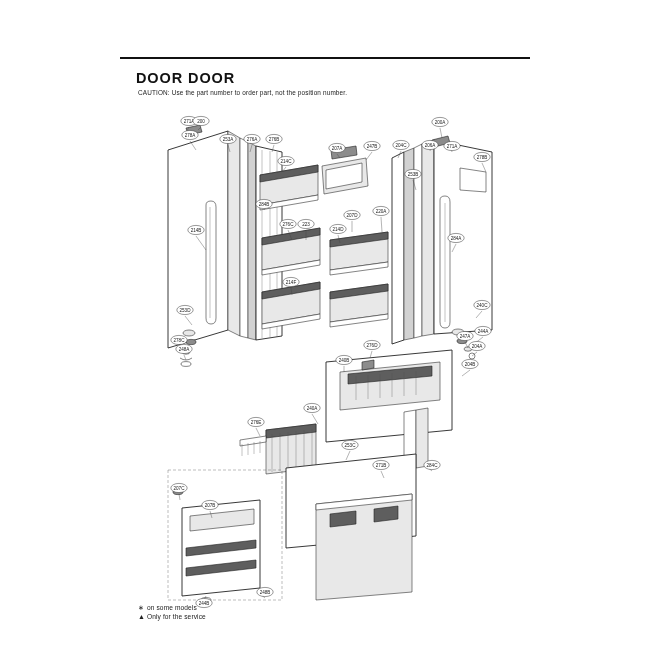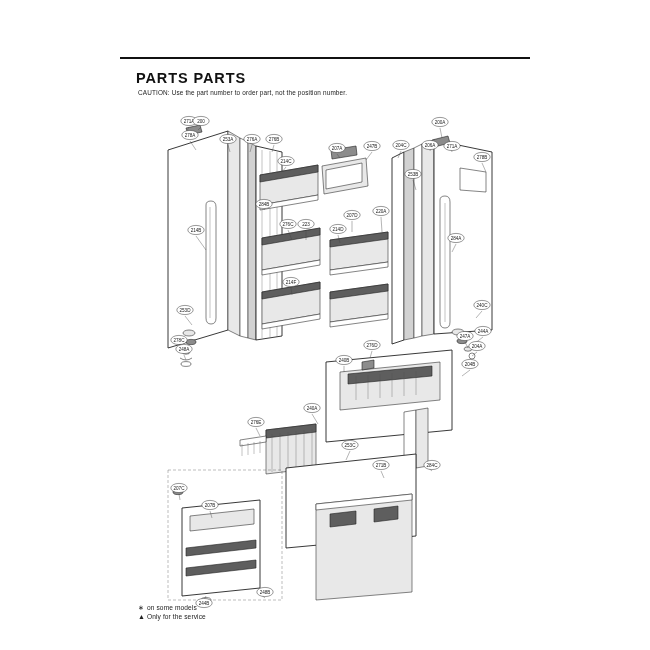--- a/index.html
+++ b/index.html
@@ -82,21 +82,21 @@
   .darker { fill: #5e5e5e; stroke: #222; stroke-width: 0.6; }
   .hatch { fill: none; stroke: #555; stroke-width: 0.35; }
   .dash { stroke: #555; stroke-width: 0.4; fill: none; stroke-dasharray: 3 2; }
 </style>
 </head>
 <body>
 
 <div id="sheet">
 
   <div class="rule"></div>
-  <div class="title">PARTS PARTS</div>
+  <div class="title">DOOR DOOR</div>
   <div class="caution">CAUTION: Use the part number to order part, not the position number.</div>
 
   <svg id="art" viewBox="0 0 650 650">
 
     <g>
 
       <polygon class="outline" points="168,150 228,131 228,330 168,348"></polygon>
       <polygon class="shade" points="228,131 240,138 240,336 228,330"></polygon>
       <polygon class="outline-thin" points="240,138 248,142 248,338 240,336"></polygon>
       <polygon class="shade2" points="248,142 256,146 256,340 248,338"></polygon>

